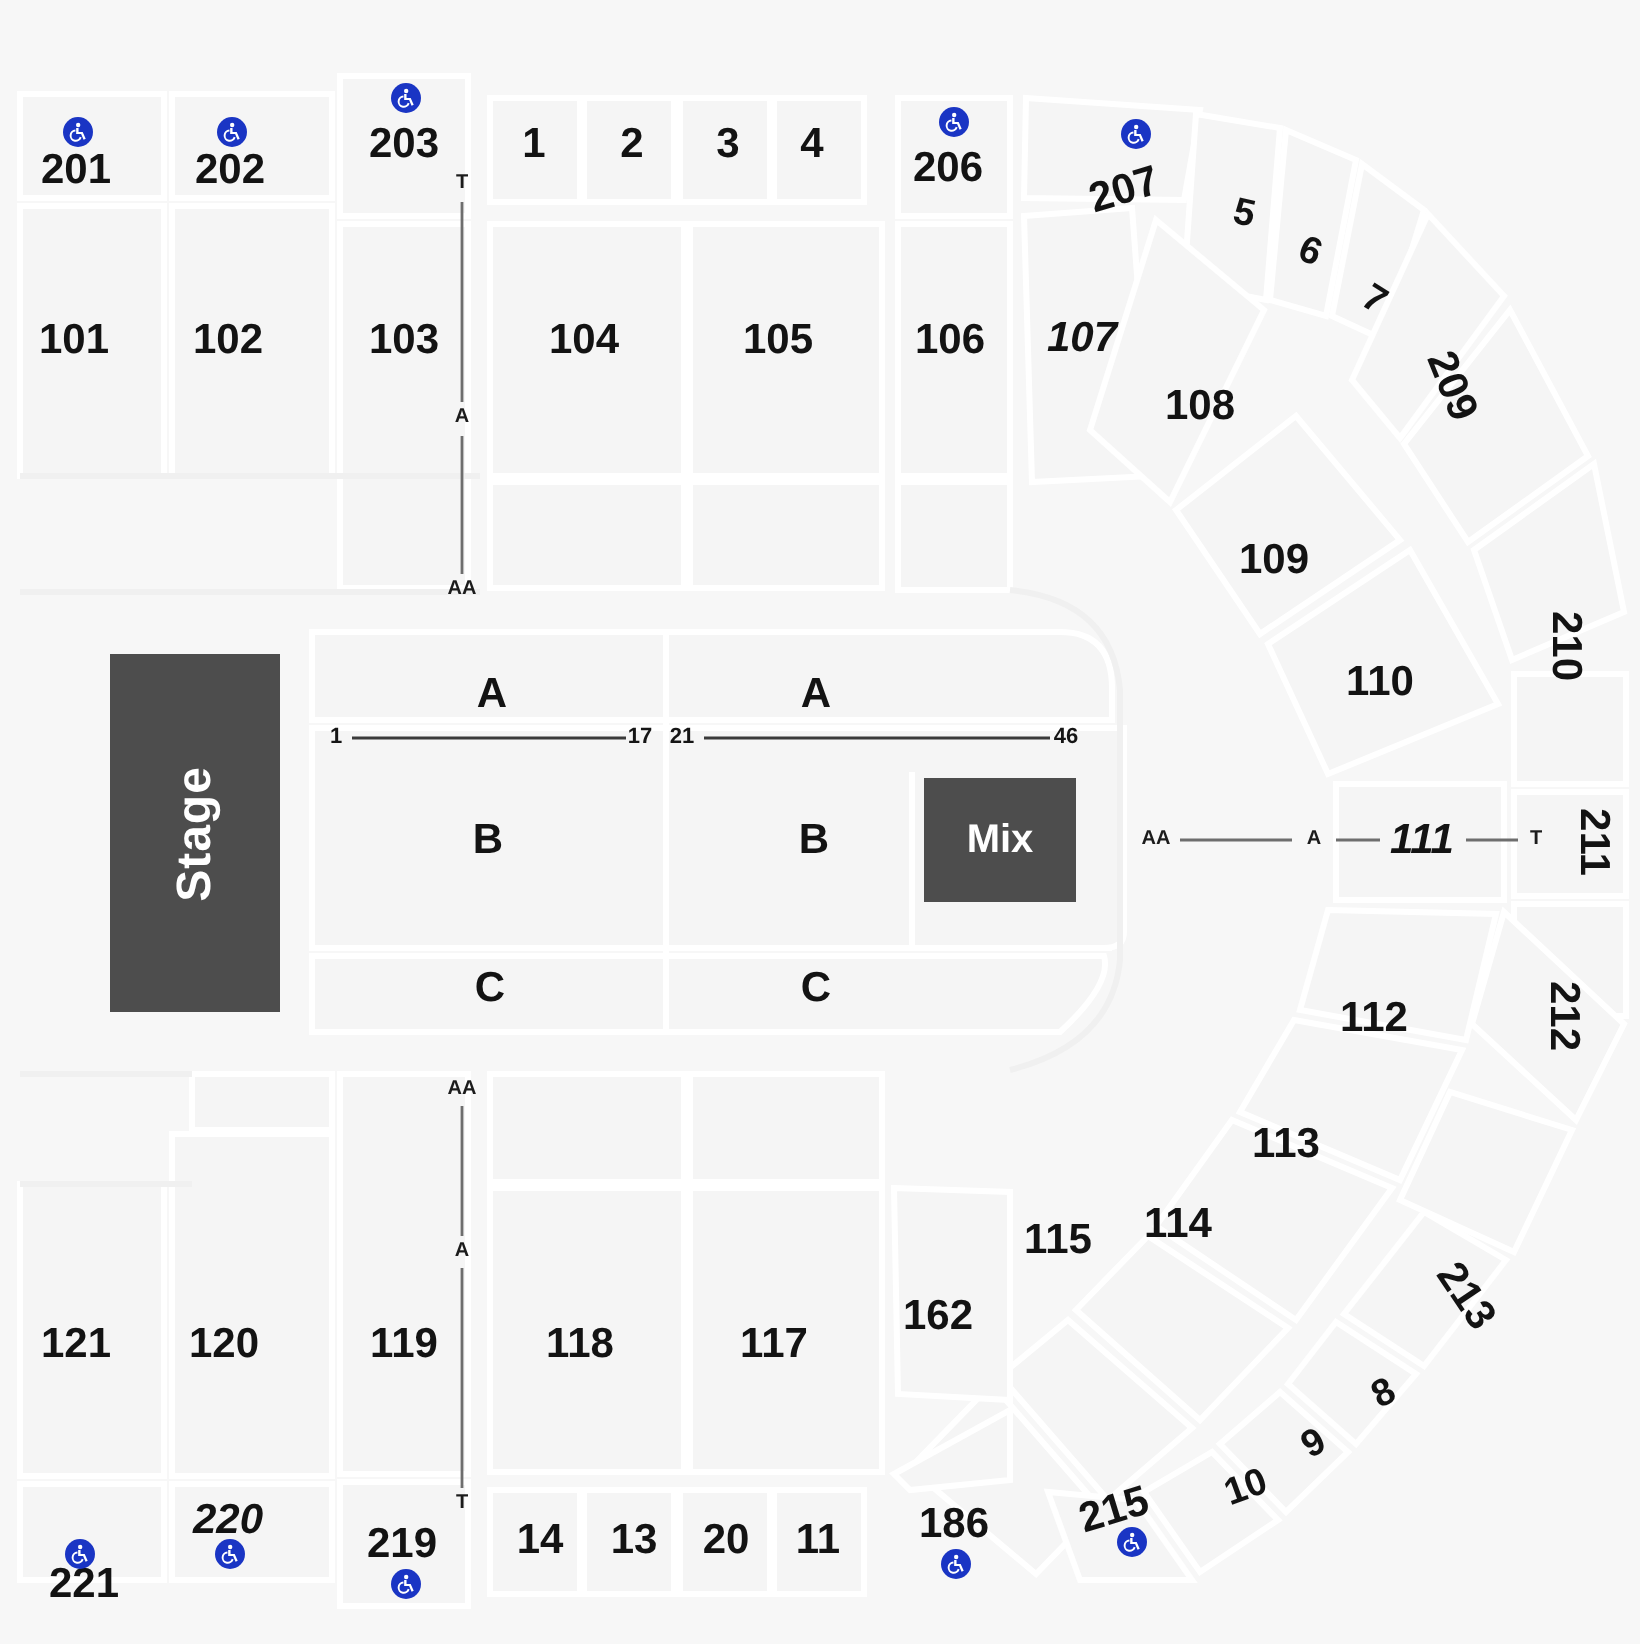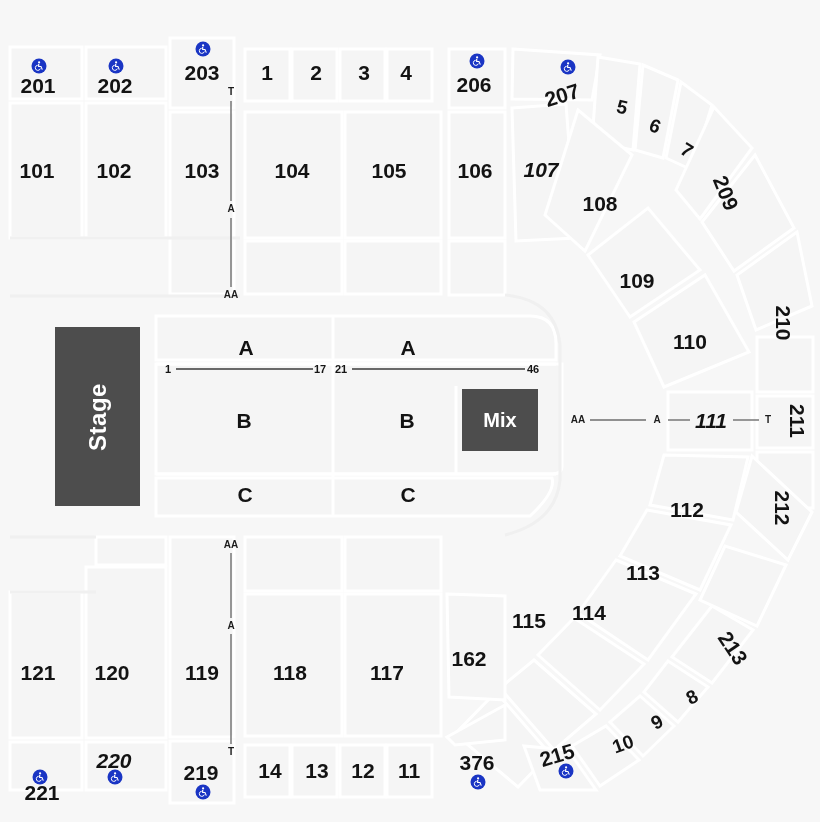--- a/index.html
+++ b/index.html
@@ -299,21 +299,21 @@
       <div class="lbl sec-md" style="left: 657px; top: 722px; transform: translate(-50%, -50%) rotate(-29deg);">9</div>
       <div class="lbl sec-md" style="left: 623px; top: 744px; transform: translate(-50%, -50%) rotate(-20deg);">10</div>
       <div class="lbl sec-lg" style="left: 557px; top: 755px; transform: translate(-50%, -50%) rotate(-17deg);">215</div>
       <div class="acc-icon" style="left: 566px; top: 771px;">
         <svg viewBox="0 0 24 24" width="11" height="11" aria-hidden="true">
           <circle cx="12.2" cy="4.3" r="2.4" fill="#ffffff"></circle>
           <path d="M10 7.5 L10 14.2 L15.4 14.2 L18.1 20.4 L20.4 19.4 L17.1 11.9 L12.6 11.9 L12.6 7.5 Z" fill="#ffffff"></path>
           <path d="M9.2 10.4 A5.6 5.6 0 1 0 14.9 17.6" fill="none" stroke="#ffffff" stroke-width="2.1"></path>
         </svg>
       </div>
-      <div class="lbl sec-lg" style="left: 477px; top: 762px;">376</div>
+      <div class="lbl sec-lg" style="left: 477px; top: 762px;">186</div>
       <div class="acc-icon" style="left: 478px; top: 782px;">
         <svg viewBox="0 0 24 24" width="11" height="11" aria-hidden="true">
           <circle cx="12.2" cy="4.3" r="2.4" fill="#ffffff"></circle>
           <path d="M10 7.5 L10 14.2 L15.4 14.2 L18.1 20.4 L20.4 19.4 L17.1 11.9 L12.6 11.9 L12.6 7.5 Z" fill="#ffffff"></path>
           <path d="M9.2 10.4 A5.6 5.6 0 1 0 14.9 17.6" fill="none" stroke="#ffffff" stroke-width="2.1"></path>
         </svg>
       </div>
       <div class="lbl sec-lg" style="left: 38px; top: 672px;">121</div>
       <div class="lbl sec-lg" style="left: 112px; top: 672px;">120</div>
       <div class="lbl sec-lg" style="left: 202px; top: 672px;">119</div>
@@ -338,21 +338,21 @@
       <div class="lbl sec-lg" style="left: 201px; top: 772px;">219</div>
       <div class="acc-icon" style="left: 203px; top: 792px;">
         <svg viewBox="0 0 24 24" width="11" height="11" aria-hidden="true">
           <circle cx="12.2" cy="4.3" r="2.4" fill="#ffffff"></circle>
           <path d="M10 7.5 L10 14.2 L15.4 14.2 L18.1 20.4 L20.4 19.4 L17.1 11.9 L12.6 11.9 L12.6 7.5 Z" fill="#ffffff"></path>
           <path d="M9.2 10.4 A5.6 5.6 0 1 0 14.9 17.6" fill="none" stroke="#ffffff" stroke-width="2.1"></path>
         </svg>
       </div>
       <div class="lbl sec-lg" style="left: 270px; top: 770px;">14</div>
       <div class="lbl sec-lg" style="left: 317px; top: 770px;">13</div>
-      <div class="lbl sec-lg" style="left: 363px; top: 770px;">12</div>
+      <div class="lbl sec-lg" style="left: 363px; top: 770px;">20</div>
       <div class="lbl sec-lg" style="left: 409px; top: 770px;">11</div>
       <div class="lbl floor" style="left: 246px; top: 347px;">A</div>
       <div class="lbl floor" style="left: 408px; top: 347px;">A</div>
       <div class="lbl floor" style="left: 244px; top: 420px;">B</div>
       <div class="lbl floor" style="left: 407px; top: 420px;">B</div>
       <div class="lbl floor" style="left: 245px; top: 494px;">C</div>
       <div class="lbl floor" style="left: 408px; top: 494px;">C</div>
       <div class="lbl seat-no" style="left: 168px; top: 369px;">1</div>
       <div class="lbl seat-no" style="left: 320px; top: 369px;">17</div>
       <div class="lbl seat-no" style="left: 341px; top: 369px;">21</div>

